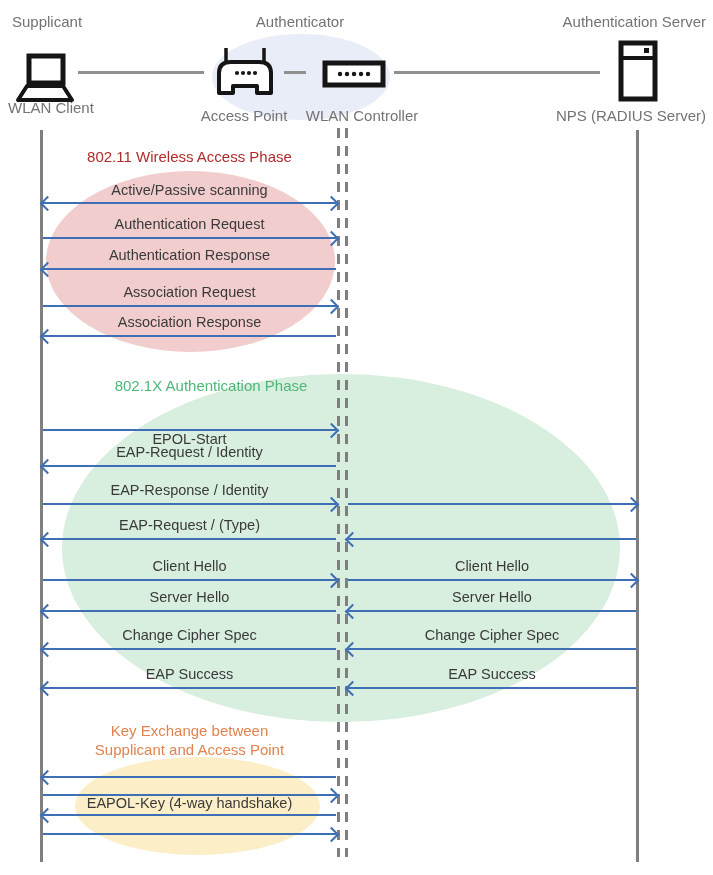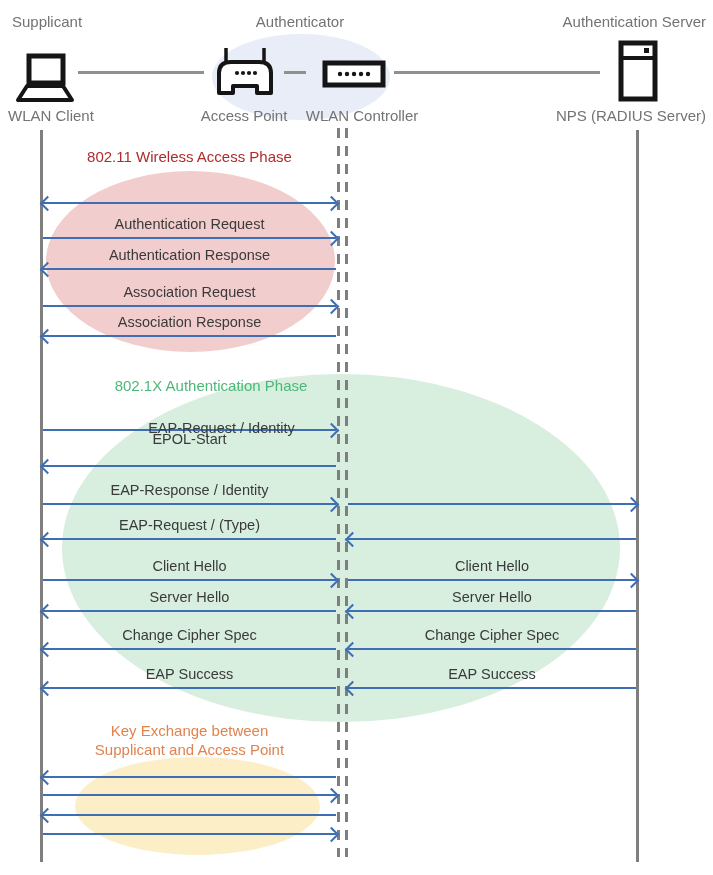--- a/index.html
+++ b/index.html
@@ -96,37 +96,38 @@
   </div>
 
   <div class="abs" style="left:618px;top:40px;">
     <svg width="40" height="62" viewBox="0 0 40 62">
       <rect x="3" y="3" width="34" height="56" fill="#fff" stroke="#151515" stroke-width="5"></rect>
       <path d="M3 18 H37" stroke="#151515" stroke-width="4"></path>
       <rect x="26" y="8" width="5" height="5" fill="#151515"></rect>
     </svg>
   </div>
 
-  <div class="node-label" style="left:8px;top:107px;">WLAN Client</div>
+  <div class="node-label" style="left:8px;top:99px;">WLAN Client</div>
   <div class="node-label tac" style="left:184px;top:107px;width:120px;">Access Point</div>
   <div class="node-label tac" style="left:300px;top:107px;width:124px;">WLAN Controller</div>
   <div class="node-label tar" style="left:520px;top:107px;width:186px;">NPS (RADIUS Server)</div>
 
   <div class="lifeline" style="left:40px;top:130px;height:732px;"></div>
   <div class="lifeline dashed" style="left:337px;top:128px;height:729px;"></div>
   <div class="lifeline dashed" style="left:345px;top:128px;height:729px;"></div>
   <div class="lifeline" style="left:636px;top:130px;height:732px;"></div>
 
   <div class="phase-title pt-red" style="left:43px;top:147px;width:293px;">802.11 Wireless Access Phase</div>
   <div class="phase-title pt-green" style="left:63px;top:376px;width:296px;">802.1X Authentication Phase</div>
   <div class="phase-title pt-orange" style="left:43px;top:721px;width:293px;">
     <span>Key Exchange between</span><br>
     <span>Supplicant and Access Point</span>
   </div>
 
+  <div class="mlabel ml-l" style="top:182px;">Active/Passive scanning</div>
   <div class="arrow seg-l" style="top:202px;">
     <span class="ah ah-l"></span>
     <span class="ah ah-r"></span>
   </div>
 
   <div class="mlabel ml-l" style="top:216px;">Authentication Request</div>
   <div class="arrow seg-l" style="top:237px;">
     <span class="ah ah-r"></span>
   </div>
 
@@ -143,21 +144,21 @@
   <div class="mlabel ml-l" style="top:314px;">Association Response</div>
   <div class="arrow seg-l" style="top:335px;">
     <span class="ah ah-l"></span>
   </div>
 
   <div class="mlabel ml-l" style="top:431px;">EPOL-Start</div>
   <div class="arrow seg-l" style="top:429px;">
     <span class="ah ah-r"></span>
   </div>
 
-  <div class="mlabel ml-l" style="top:420px;padding-left:32px;">EAP-Request / Identity</div>
+  <div class="mlabel ml-l" style="top:444px;">EAP-Request / Identity</div>
   <div class="arrow seg-l" style="top:465px;">
     <span class="ah ah-l"></span>
   </div>
 
   <div class="mlabel ml-l" style="top:482px;">EAP-Response / Identity</div>
   <div class="arrow seg-l" style="top:503px;">
     <span class="ah ah-r"></span>
   </div>
   <div class="arrow seg-r" style="top:503px;">
     <span class="ah ah-r"></span>
@@ -206,20 +207,21 @@
   <div class="arrow seg-r" style="top:687px;">
     <span class="ah ah-l"></span>
   </div>
 
   <div class="arrow seg-l" style="top:776px;">
     <span class="ah ah-l"></span>
   </div>
   <div class="arrow seg-l" style="top:794px;">
     <span class="ah ah-r"></span>
   </div>
+  <div class="mlabel ml-l" style="top:795px;">EAPOL-Key (4-way handshake)</div>
   <div class="arrow seg-l" style="top:814px;">
     <span class="ah ah-l"></span>
   </div>
   <div class="arrow seg-l" style="top:833px;">
     <span class="ah ah-r"></span>
   </div>
 
 </div>
 
 </body></html>

